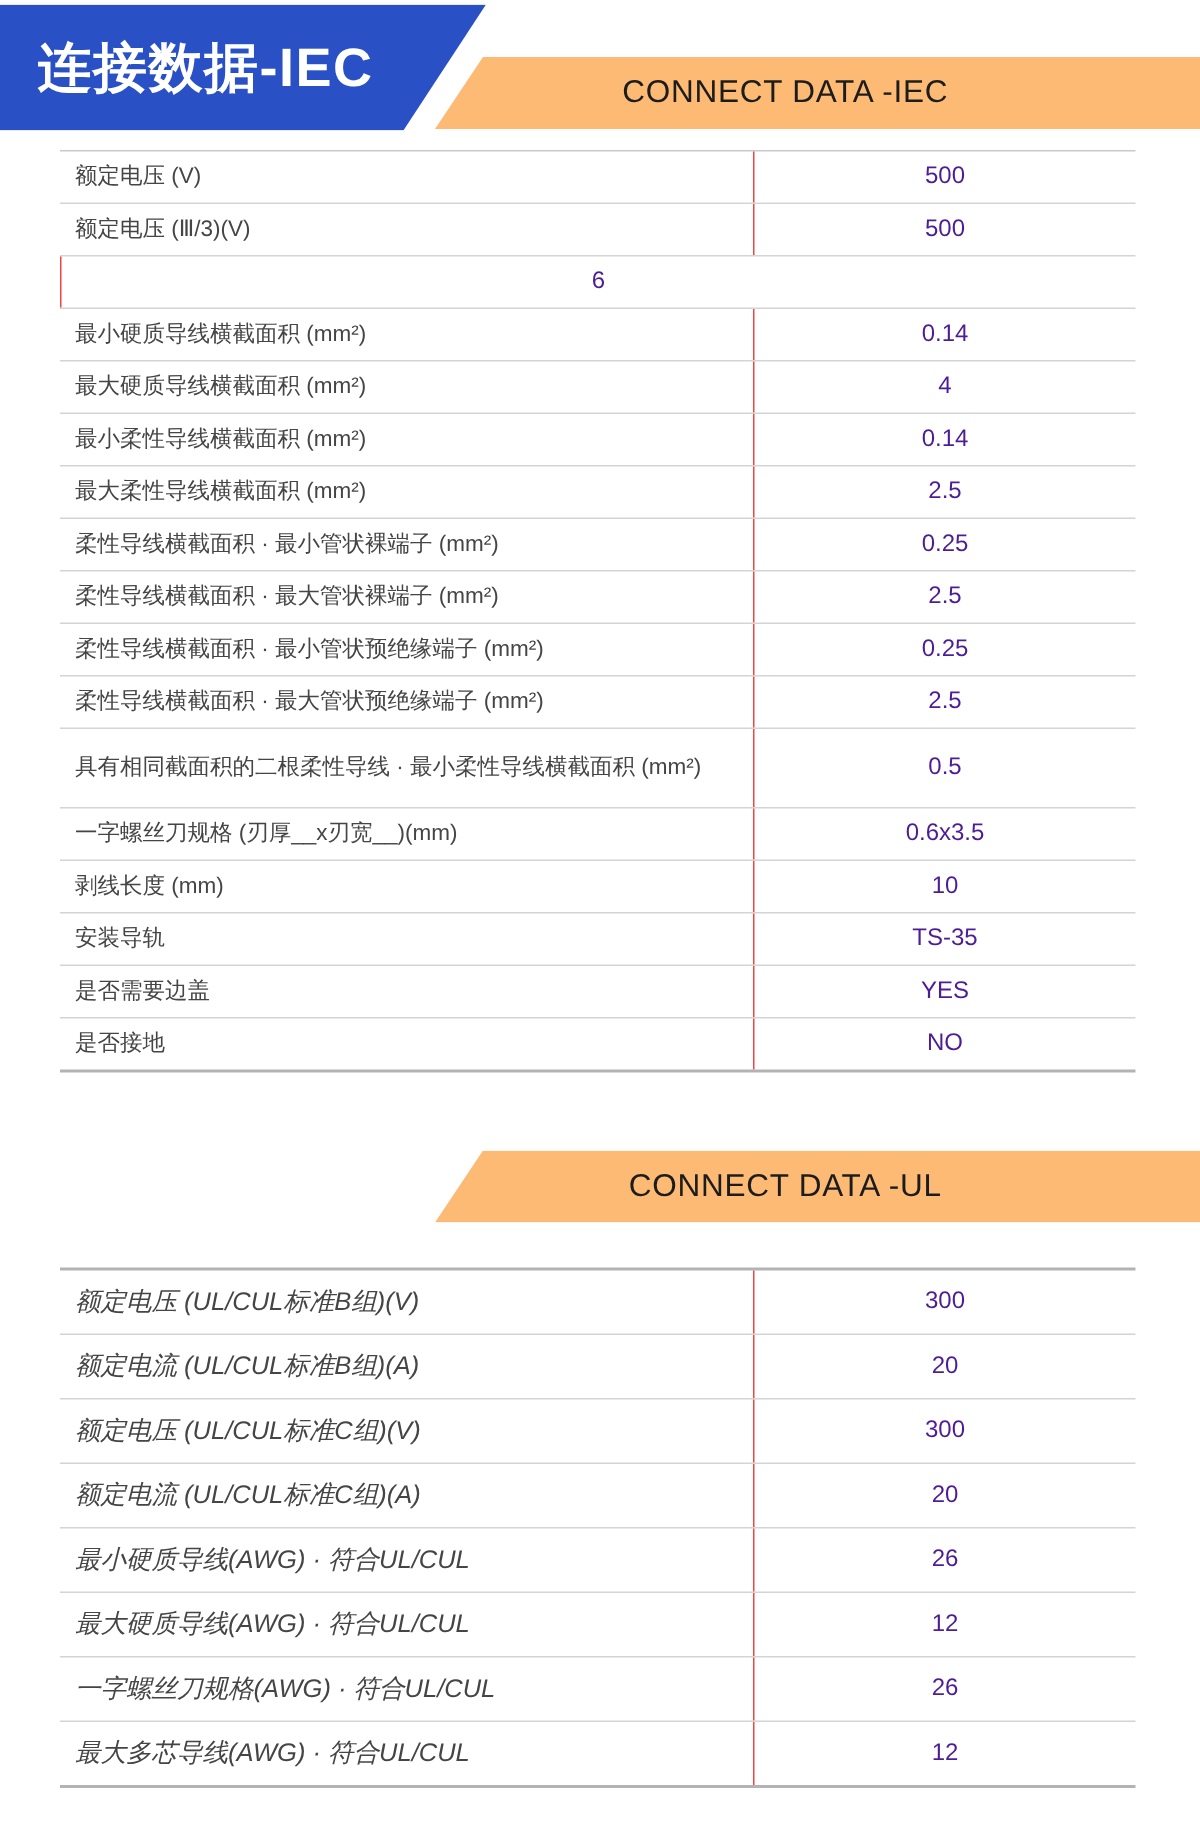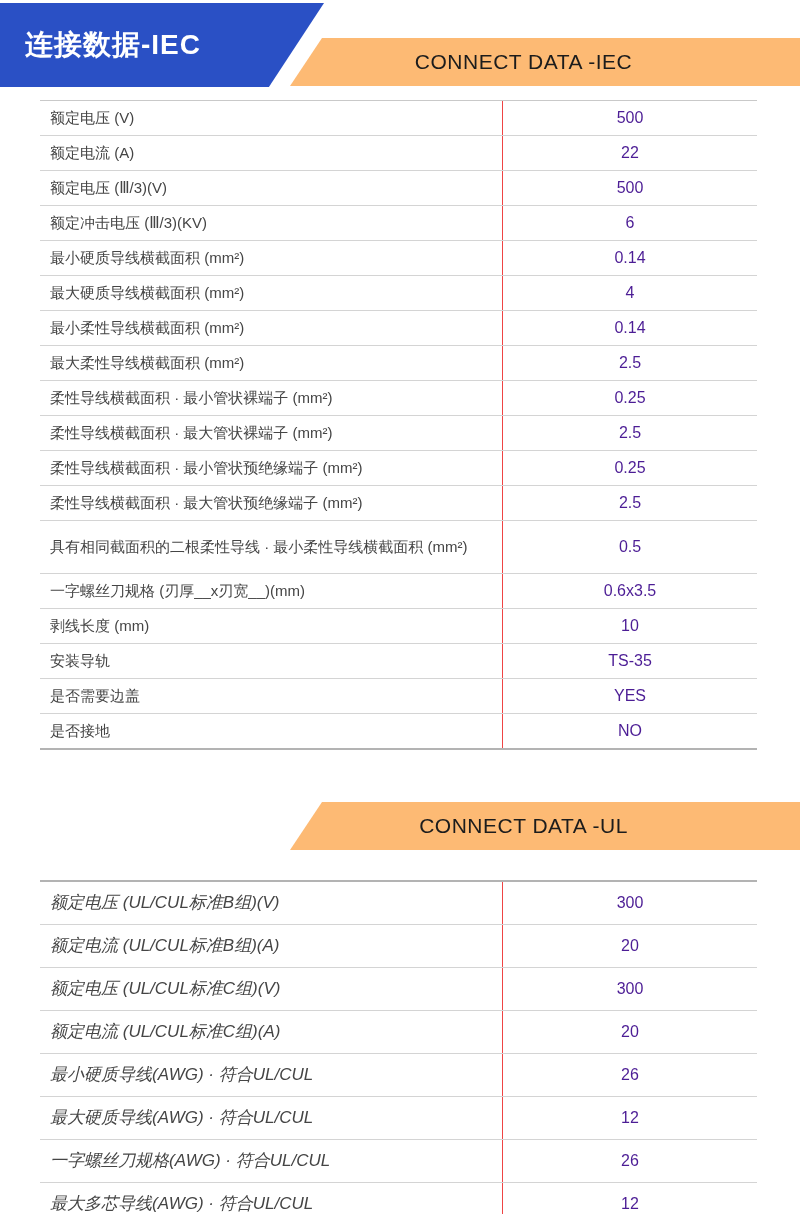--- a/index.html
+++ b/index.html
@@ -12,21 +12,21 @@
 
   
   .banner { position: relative; height: 90px; }
   .banner-blue {
     position: absolute; left: 0; top: 3px; width: 324px; height: 84px;
     background: #2a50c5;
     clip-path: polygon(0 0, 100% 0, 83% 100%, 0 100%);
     display: flex; align-items: center;
   }
   .banner-title-cn {
-    color: #ffffff; font-size: 28px; font-weight: 700;
+    color: #ffffff; font-size: 36px; font-weight: 700;
     padding-left: 25px; letter-spacing: 1px; white-space: nowrap;
   }
   .banner-gray {
     position: absolute; left: 290px; right: 0; top: 38px; height: 48px;
     background: #fdba74;
     clip-path: polygon(32px 0, 100% 0, 100% 100%, 0 100%);
     display: flex; align-items: center; justify-content: center;
   }
   .banner-title-en {
     color: #1c1c1c; font-size: 21px; font-weight: 500;
@@ -76,29 +76,24 @@
       <div class="banner-title-cn">连接数据-IEC</div>
     </div>
   </div>
 
   <div class="spec-table iec">
     <div class="spec-row">
       <div class="spec-label">额定电压 (V)</div>
       <div class="spec-value">500</div>
     </div>
     <div class="spec-row">
-      <div class="spec-label">额定电流 (A)</div>
-      <div class="spec-value">22</div>
-    </div>
-    <div class="spec-row">
       <div class="spec-label">额定电压 (Ⅲ/3)(V)</div>
       <div class="spec-value">500</div>
     </div>
     <div class="spec-row">
-      <div class="spec-label">额定冲击电压 (Ⅲ/3)(KV)</div>
       <div class="spec-value">6</div>
     </div>
     <div class="spec-row">
       <div class="spec-label">最小硬质导线横截面积 (mm²)</div>
       <div class="spec-value">0.14</div>
     </div>
     <div class="spec-row">
       <div class="spec-label">最大硬质导线横截面积 (mm²)</div>
       <div class="spec-value">4</div>
     </div>

